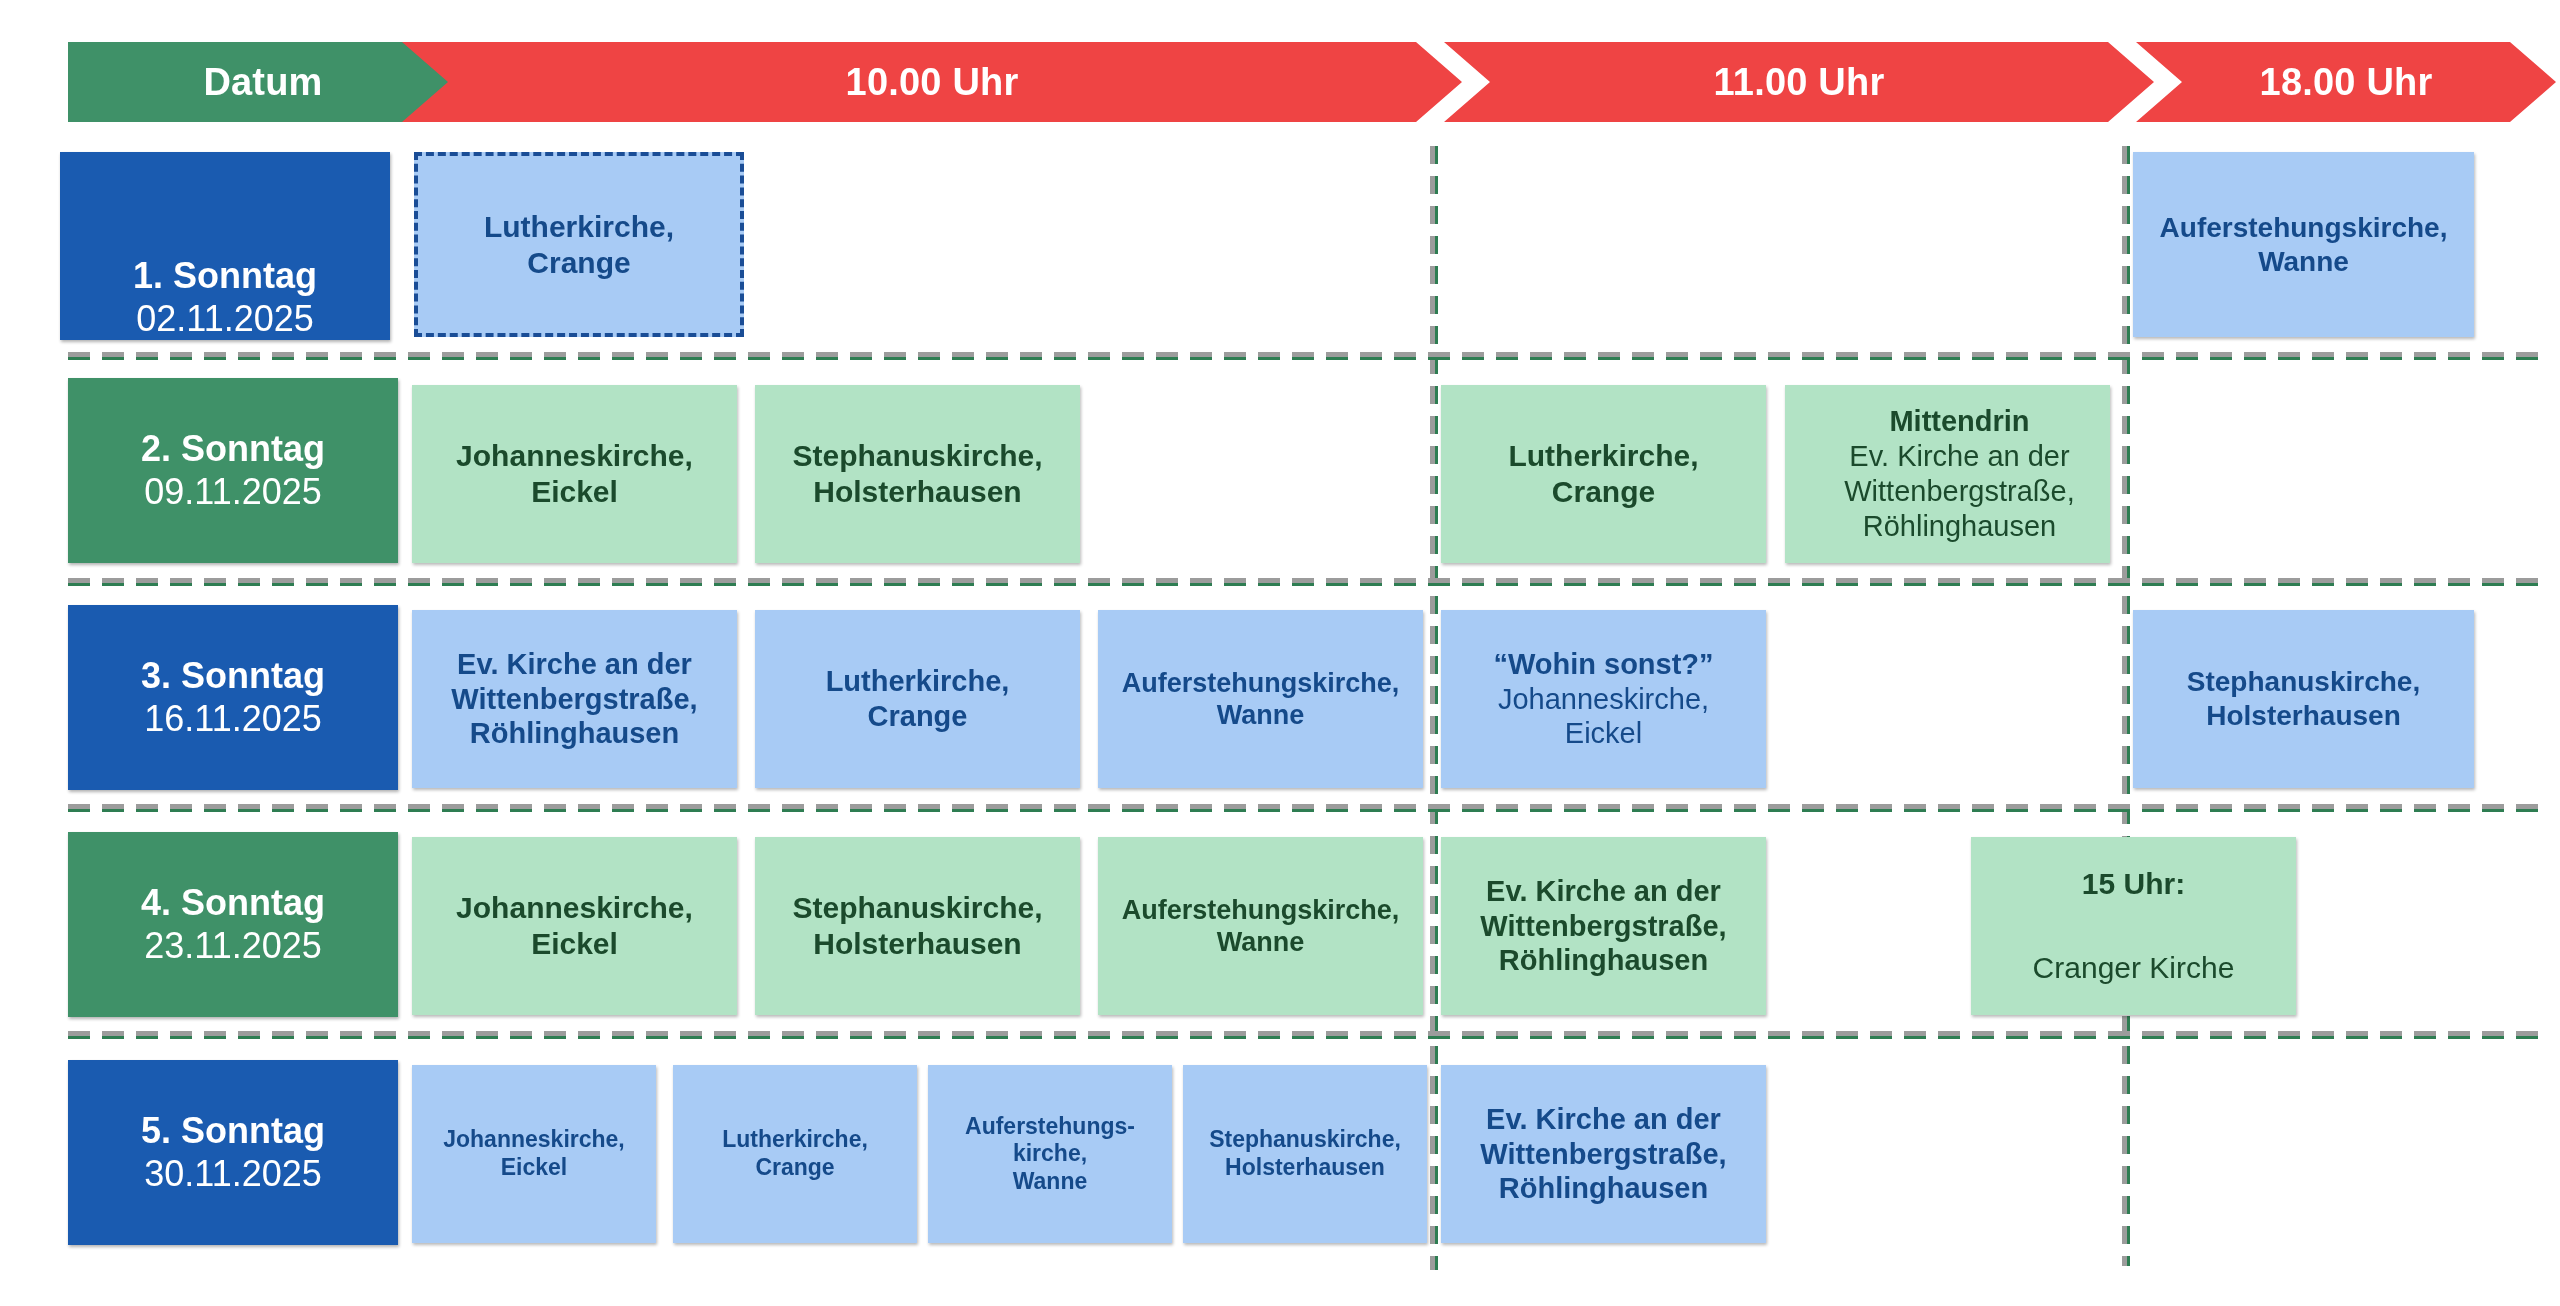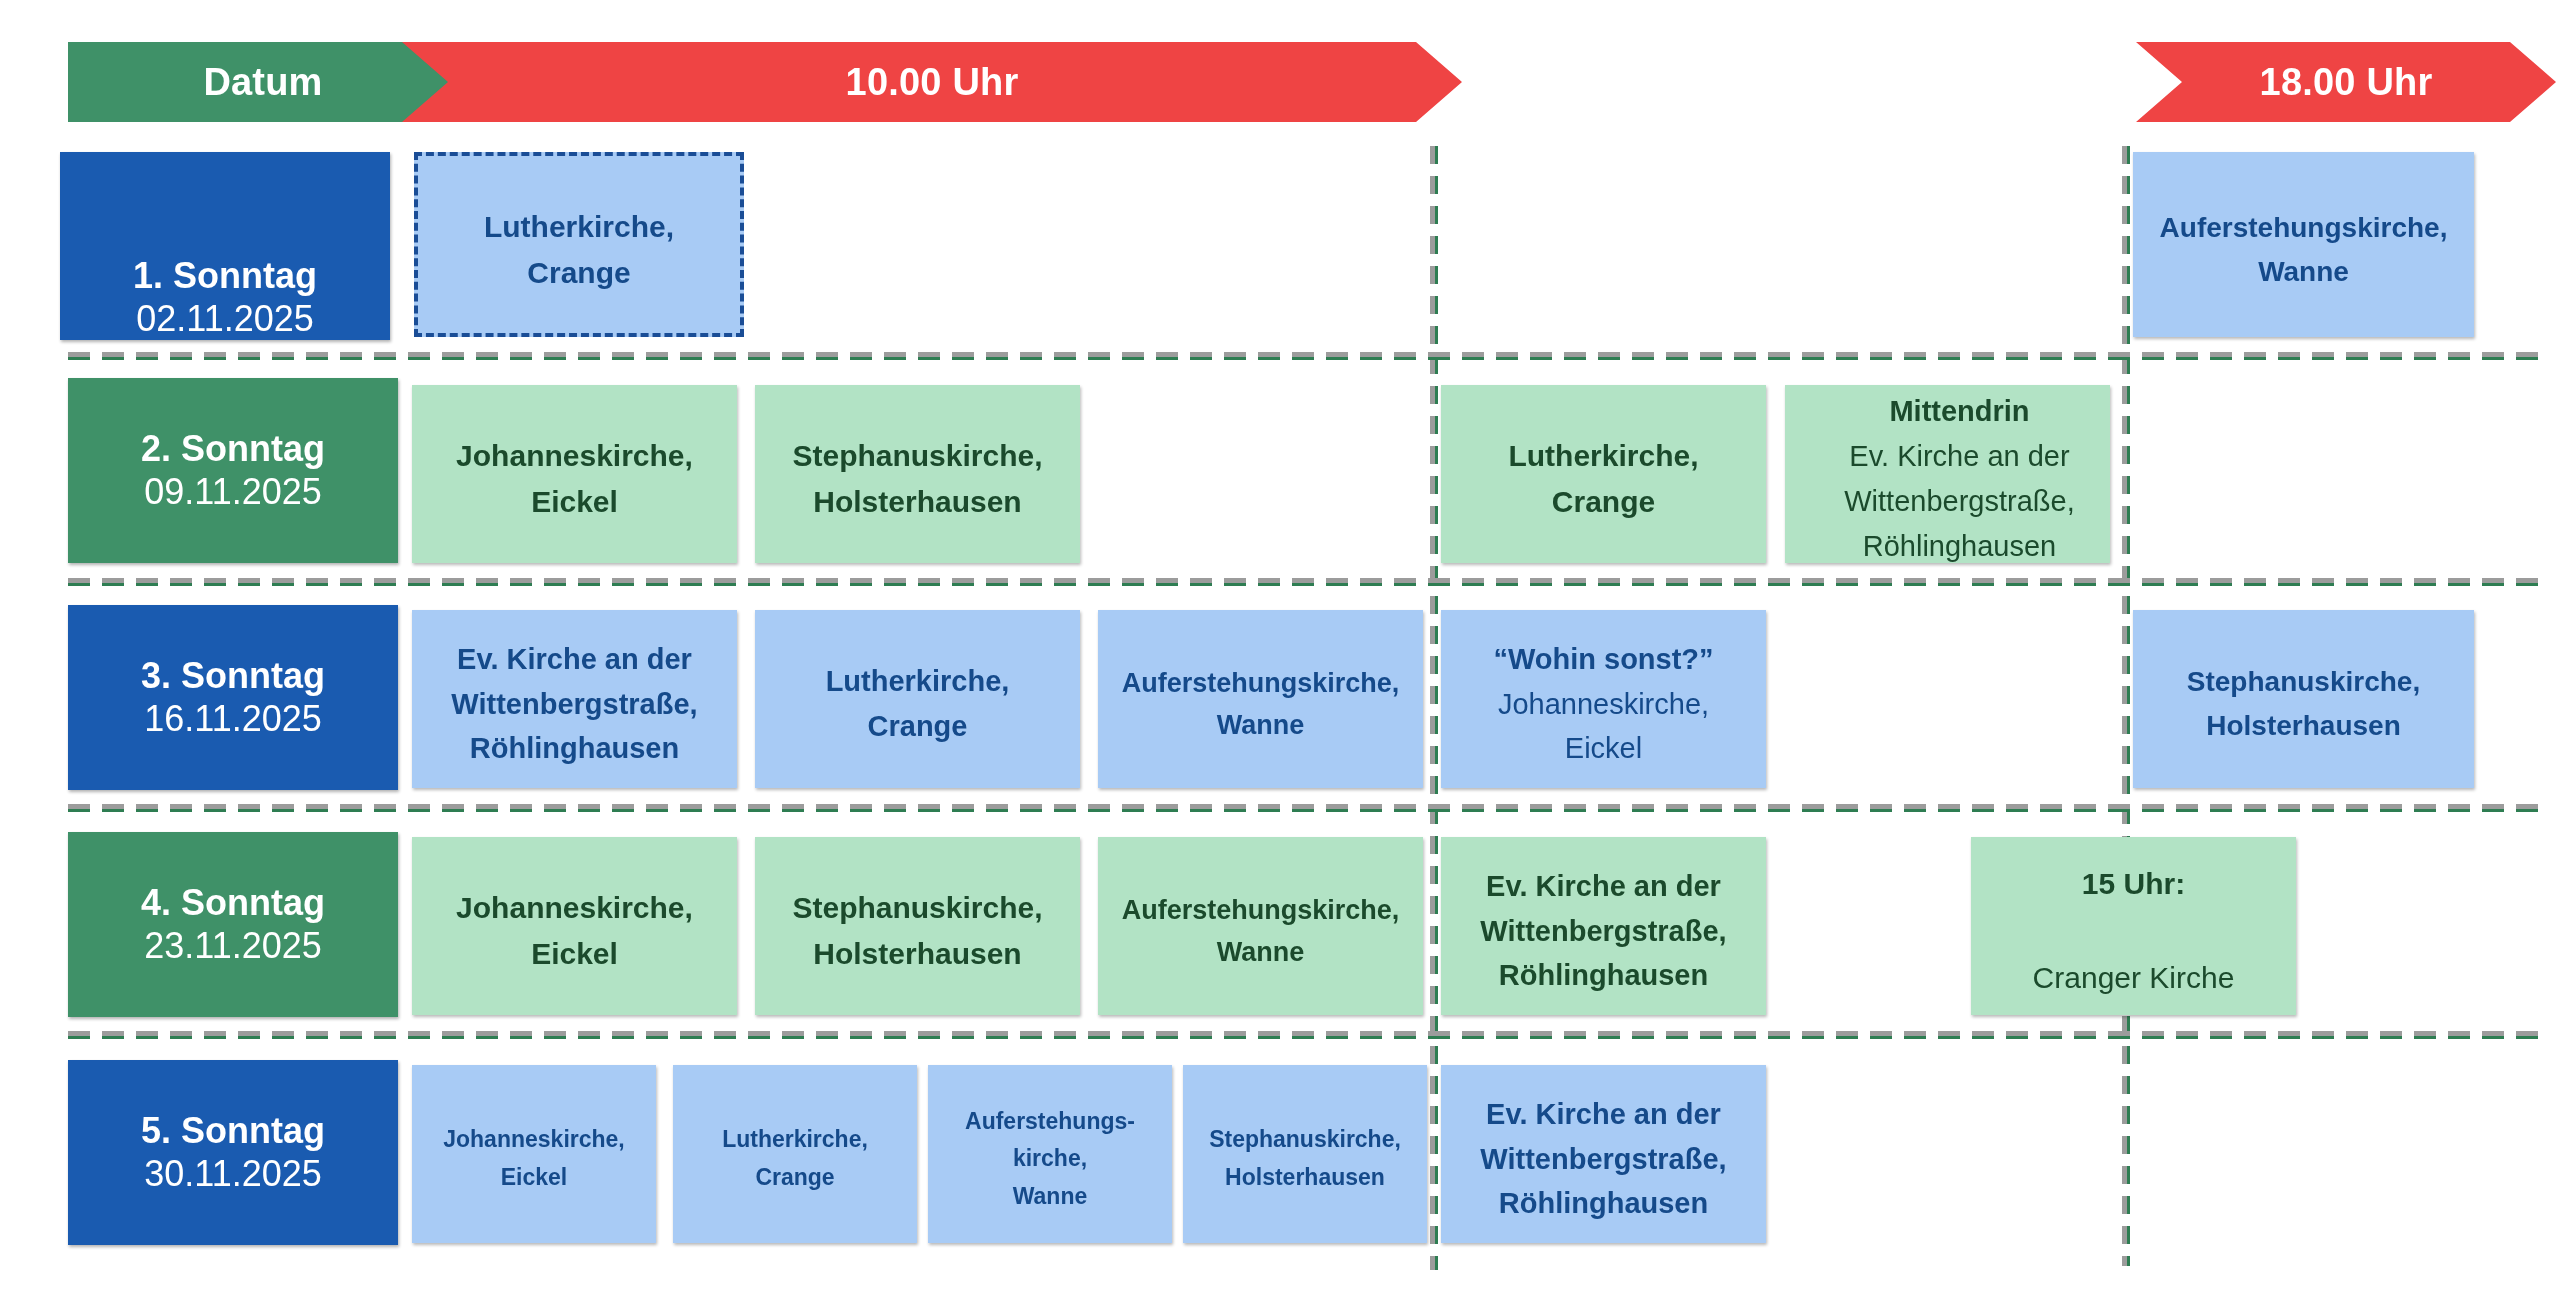--- a/index.html
+++ b/index.html
@@ -48,21 +48,21 @@
   .daybox.blue{background:#1a5bb0;}
   .daybox.green{background:#3f9168;}
 
   
   .card{
     position:absolute;box-sizing:border-box;
     display:flex;flex-direction:column;align-items:center;justify-content:center;
     text-align:center;padding:4px 8px;
     box-shadow:1px 2px 3px rgba(0,0,0,.28);
   }
-  .card .t{line-height:1.2;margin-top:10px;}
+  .card .t{line-height:1.2;}
   .card .b{font-weight:bold;}
   .card .n{font-weight:normal;}
   .card.blue{background:#a8cbf5;color:#154a8a;}
   .card.green{background:#b2e3c5;color:#1b4a2c;}
   .card.dashed{border:4px dashed #1a4d96;box-shadow:none;}
 
   
   .hsep{
     position:absolute;left:68px;width:2470px;height:6px;
     background:repeating-linear-gradient(to right,#9c9c9c 0 22px,transparent 22px 34px);
@@ -83,20 +83,23 @@
 </head>
 <body>
 
 <div class="header-band">
   <div class="chev chev-datum">
     <span>Datum</span>
   </div>
   <div class="chev chev-dark chev-t1">
     <span>10.00 Uhr</span>
   </div>
+  <div class="chev chev-dark chev-t2">
+    <span>11.00 Uhr</span>
+  </div>
   <div class="chev chev-dark chev-t3">
     <span>18.00 Uhr</span>
   </div>
 </div>
 
 <div class="grid">
 
   <div class="vsep" style="left:1430px;top:146px;height:1124px;"></div>
   <div class="vsep" style="left:2122px;top:146px;height:1120px;"></div>
 

